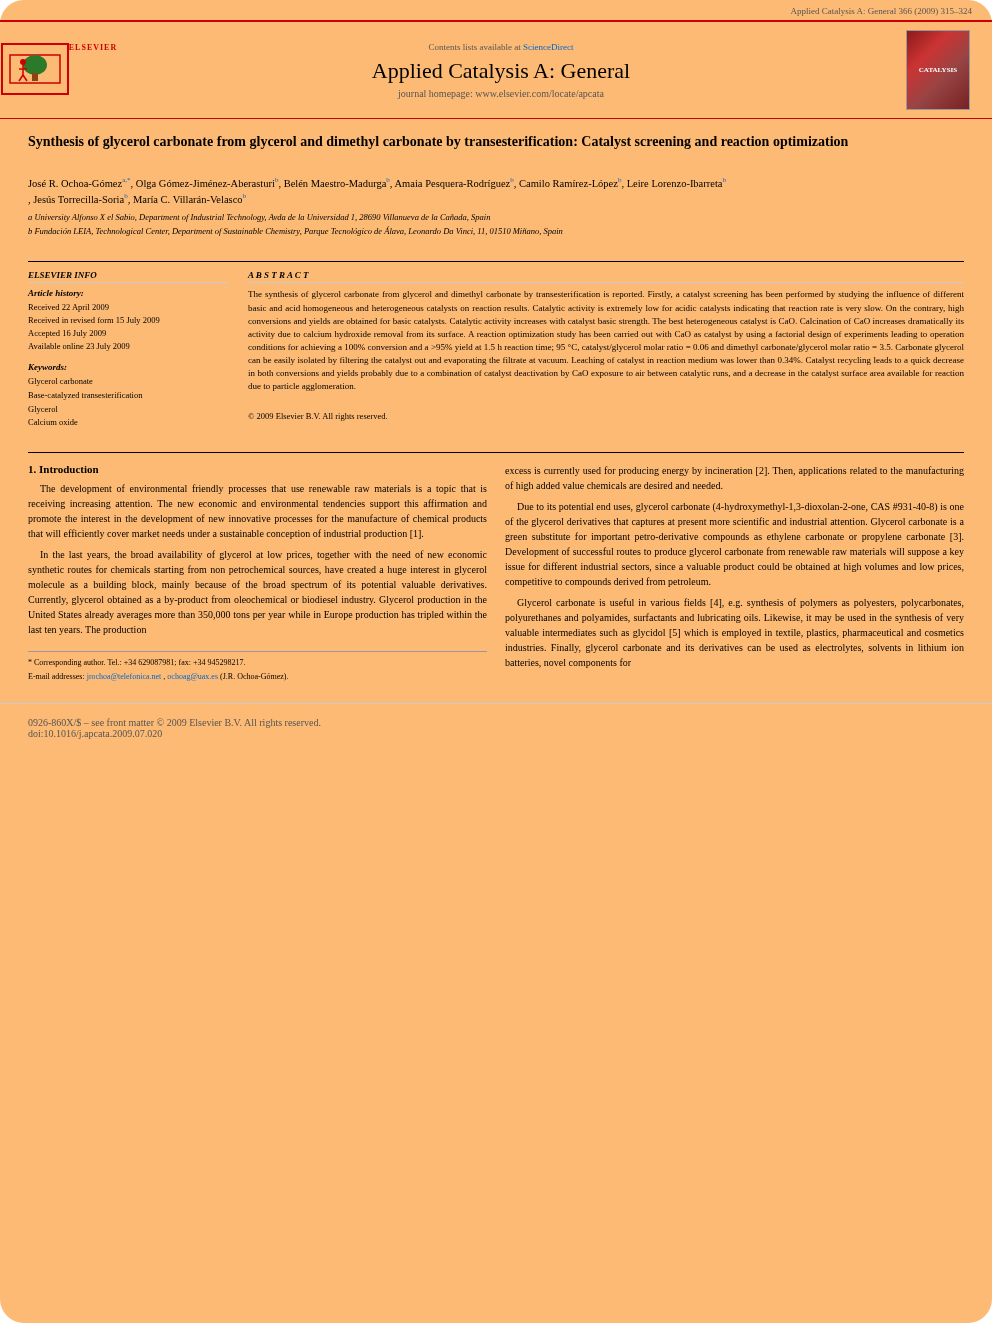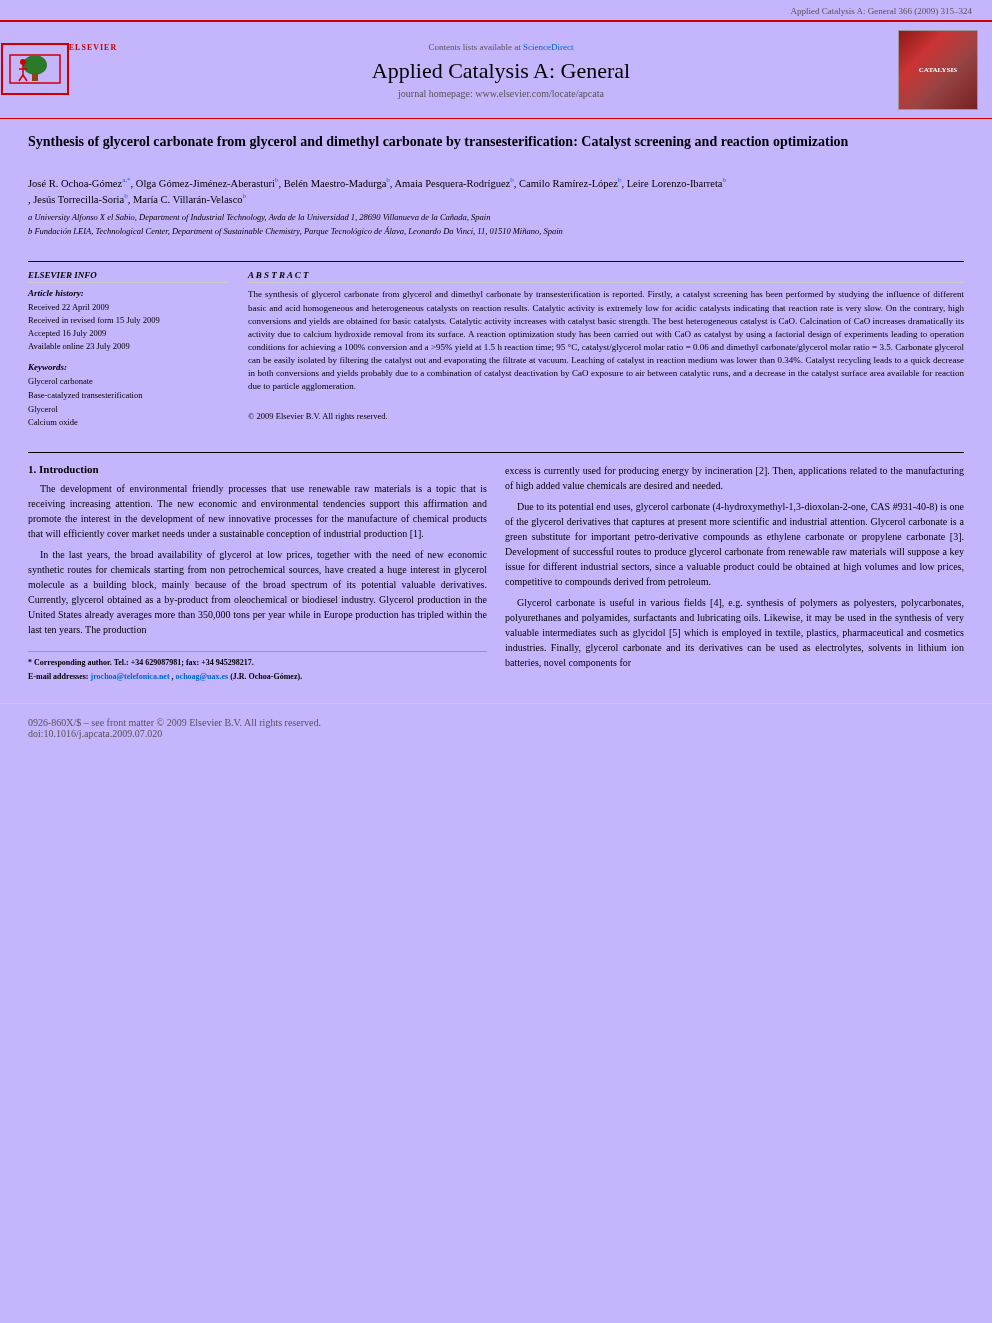--- a/index.html
+++ b/index.html
@@ -8,22 +8,23 @@
       font-family: 'Times New Roman', Times, serif;
       font-size: 10px;
       color: #000;
       width: 992px;
       min-height: 1323px;
     }
 
     .page {
       width: 992px;
       min-height: 1323px;
-      background: #c4b5fd;
+      background: #fdba74;
       padding: 0;
+      border-radius: 24px;
     }
 
     
     .top-bar {
       text-align: right;
       padding: 6px 20px 4px 20px;
       font-size: 9px;
       color: #555;
       border-bottom: none;
     }
@@ -102,21 +103,21 @@
     }
 
     .journal-header-right {
       width: 80px;
       display: flex;
       align-items: center;
       justify-content: center;
     }
 
     .journal-cover {
-      width: 80px;
+      width: 64px;
       height: 80px;
       background: linear-gradient(135deg, #8b1a1a 0%, #cc3333 30%, #994444 60%, #772222 100%);
       border: 1px solid #999;
       display: flex;
       flex-direction: column;
       align-items: center;
       justify-content: center;
       position: relative;
       overflow: hidden;
     }
@@ -285,21 +286,20 @@
       margin-top: 14px;
       border-top: 1px solid #999;
       padding-top: 5px;
       font-size: 8px;
       color: #000;
       line-height: 1.5;
     }
 
     .footnote-line {
       margin-bottom: 2px;
-      font-weight: bold;
     }
 
     
     .bottom-bar {
       margin-top: 8px;
       padding-top: 4px;
       border-top: 1px solid #ccc;
       font-size: 10px;
       color: #555;
       padding: 13px 28px;

